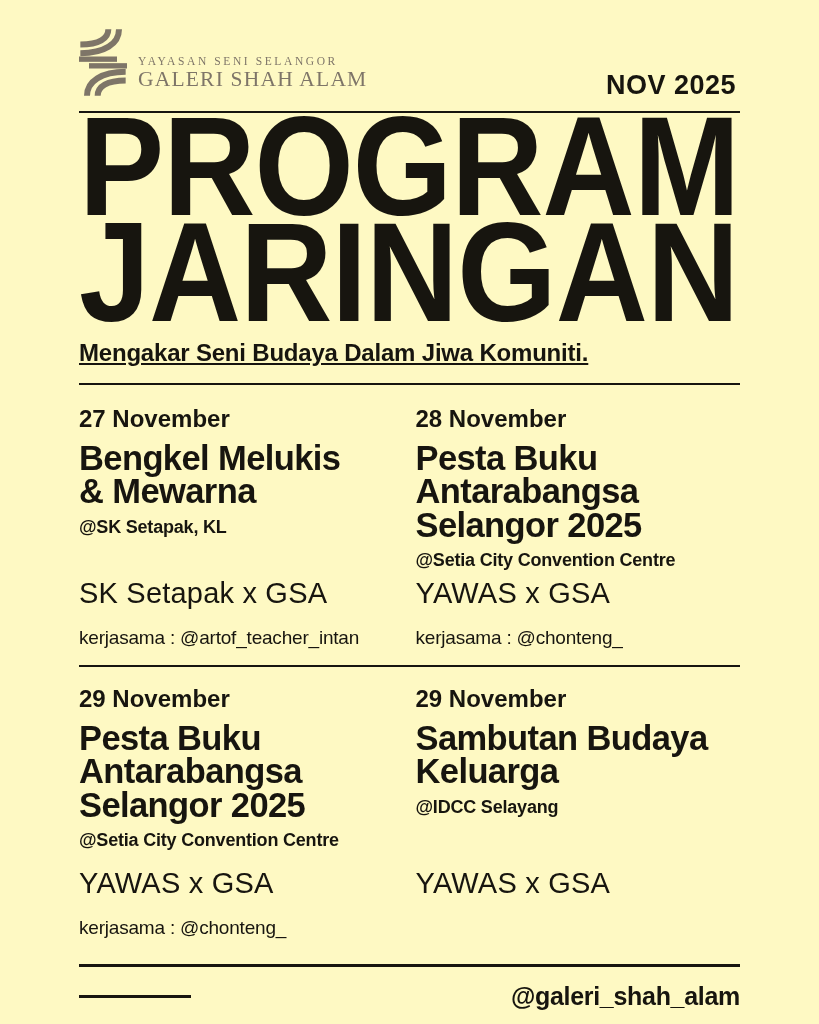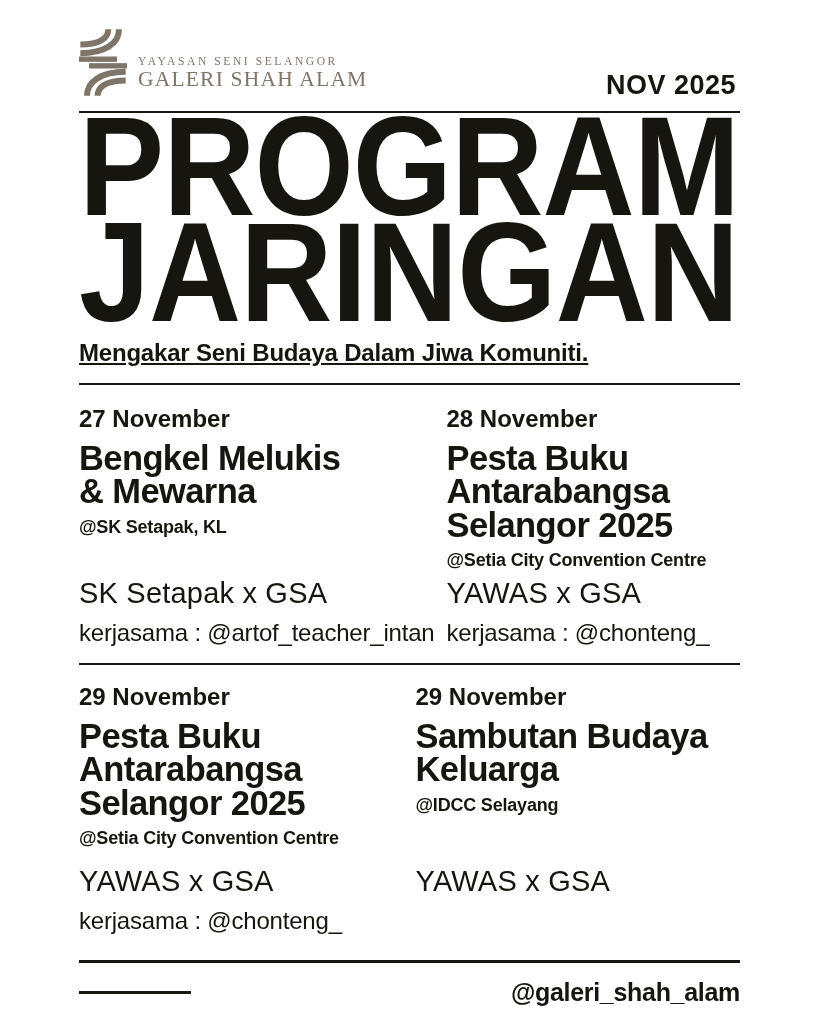--- a/index.html
+++ b/index.html
@@ -1,19 +1,19 @@
 <!DOCTYPE html>
 <html><head>
 <meta charset="utf-8">
 <style>
   html,body{margin:0;padding:0;background:#cfc9b4;}
   .poster{
     position:relative;
     width:819px;height:1024px;
-    background:#ffffff;
+    background:#fef9c3;
     color:#17150F;
     font-family:"Liberation Sans", sans-serif;
     box-sizing:border-box;
     padding:28px 79px 8px 79px;
     overflow:hidden;
   }
   
   .header{position:relative;border-bottom:2.5px solid #17150F;padding-bottom:15px;}
   .logo-row{display:flex;align-items:flex-end;gap:11px;height:68px;}
   .logo-mark{flex:0 0 auto;display:block;}
@@ -64,21 +64,21 @@
   .event-title{
     font-size:34.5px;font-weight:bold;
     line-height:.97;letter-spacing:-0.6px;
     white-space:pre-line;margin:0;
   }
   .event-venue{
     font-size:18px;font-weight:bold;
     margin-top:8px;letter-spacing:-0.2px;white-space:nowrap;
   }
   .event-collab{font-size:29px;letter-spacing:.2px;}
-  .event-note{font-size:24px;margin-top:9px;letter-spacing:-0.2px;white-space:nowrap;}
+  .event-note{font-size:19px;margin-top:17px;letter-spacing:-0.2px;white-space:nowrap;}
   
   .footer{
     display:flex;align-items:center;justify-content:space-between;
     padding-top:15px;
   }
   .footer-site,.footer-ig{font-size:25px;font-weight:bold;letter-spacing:-0.3px;}
   .footer-line{height:3px;width:112px;background:#17150F;flex:0 0 auto;}
 </style>
 </head>
 <body>

